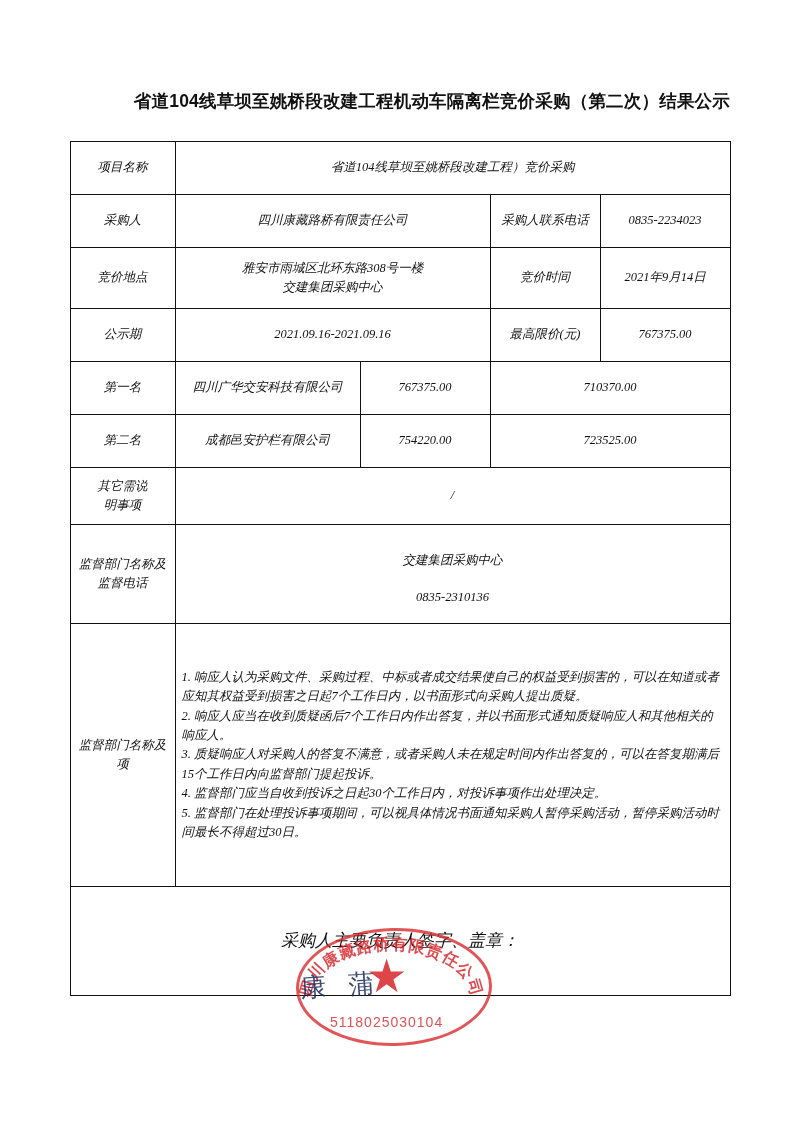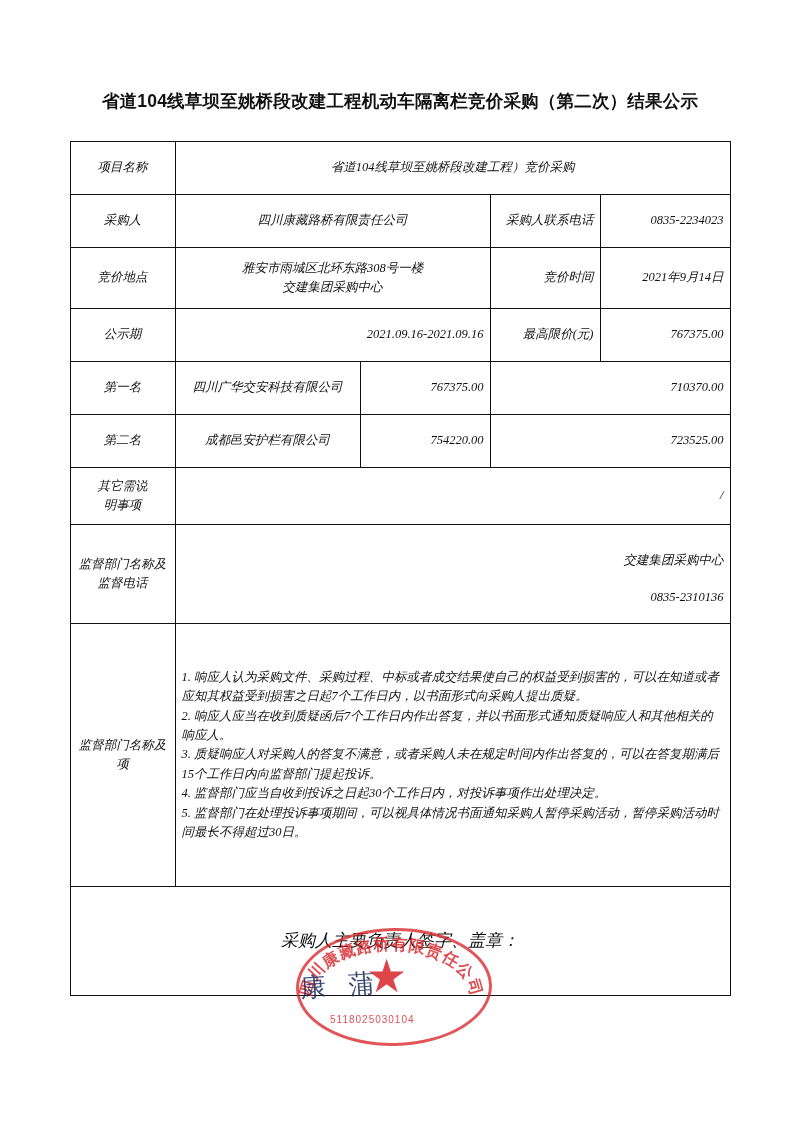--- a/index.html
+++ b/index.html
@@ -19,42 +19,42 @@
     width: 800px;
     height: 1131px;
     position: relative;
     box-sizing: border-box;
     padding: 0;
   }
   .doc-title {
     width: 660px;
     margin: 0 auto;
     padding-top: 88px;
-    text-align: center;
+    text-align: right;
     font-size: 17.5px;
     font-weight: bold;
     line-height: 1.55;
     letter-spacing: 0.2px;
     font-family: "Liberation Sans", "DejaVu Sans", sans-serif;
   }
   table.main {
     width: 660px;
     margin: 26px auto 0 auto;
     border-collapse: collapse;
     table-layout: fixed;
     font-size: 12.5px;
     font-style: italic;
   }
   table.main td {
     border: 1px solid #111;
     padding: 6px 6px;
     vertical-align: middle;
     line-height: 1.55;
   }
-  .c { text-align: right; }
+  .c { text-align: center; }
   .l { text-align: center; }
   .pad-l { padding-left: 10px; }
   .tall { height: 40px; }
   .label { text-align: center; }
   .two-line { line-height: 1.5; }
   .notes {
     text-align: left;
     padding: 10px 10px 10px 12px;
     line-height: 1.85;
     font-size: 12.5px;
@@ -113,21 +113,21 @@
     font-size: 16px;
     font-weight: bold;
     letter-spacing: 1px;
   }
   .seal .code {
     position: absolute;
     left: 34px;
     top: 86px;
     color: #d8252a;
     opacity: 0.8;
-    font-size: 10px;
+    font-size: 14px;
     font-family: "Liberation Sans", "DejaVu Sans", sans-serif;
     letter-spacing: 1px;
   }
   .signature {
     position: absolute;
     left: 300px;
     top: 968px;
     font-size: 26px;
     color: #1a2a5a;
     opacity: 0.85;

